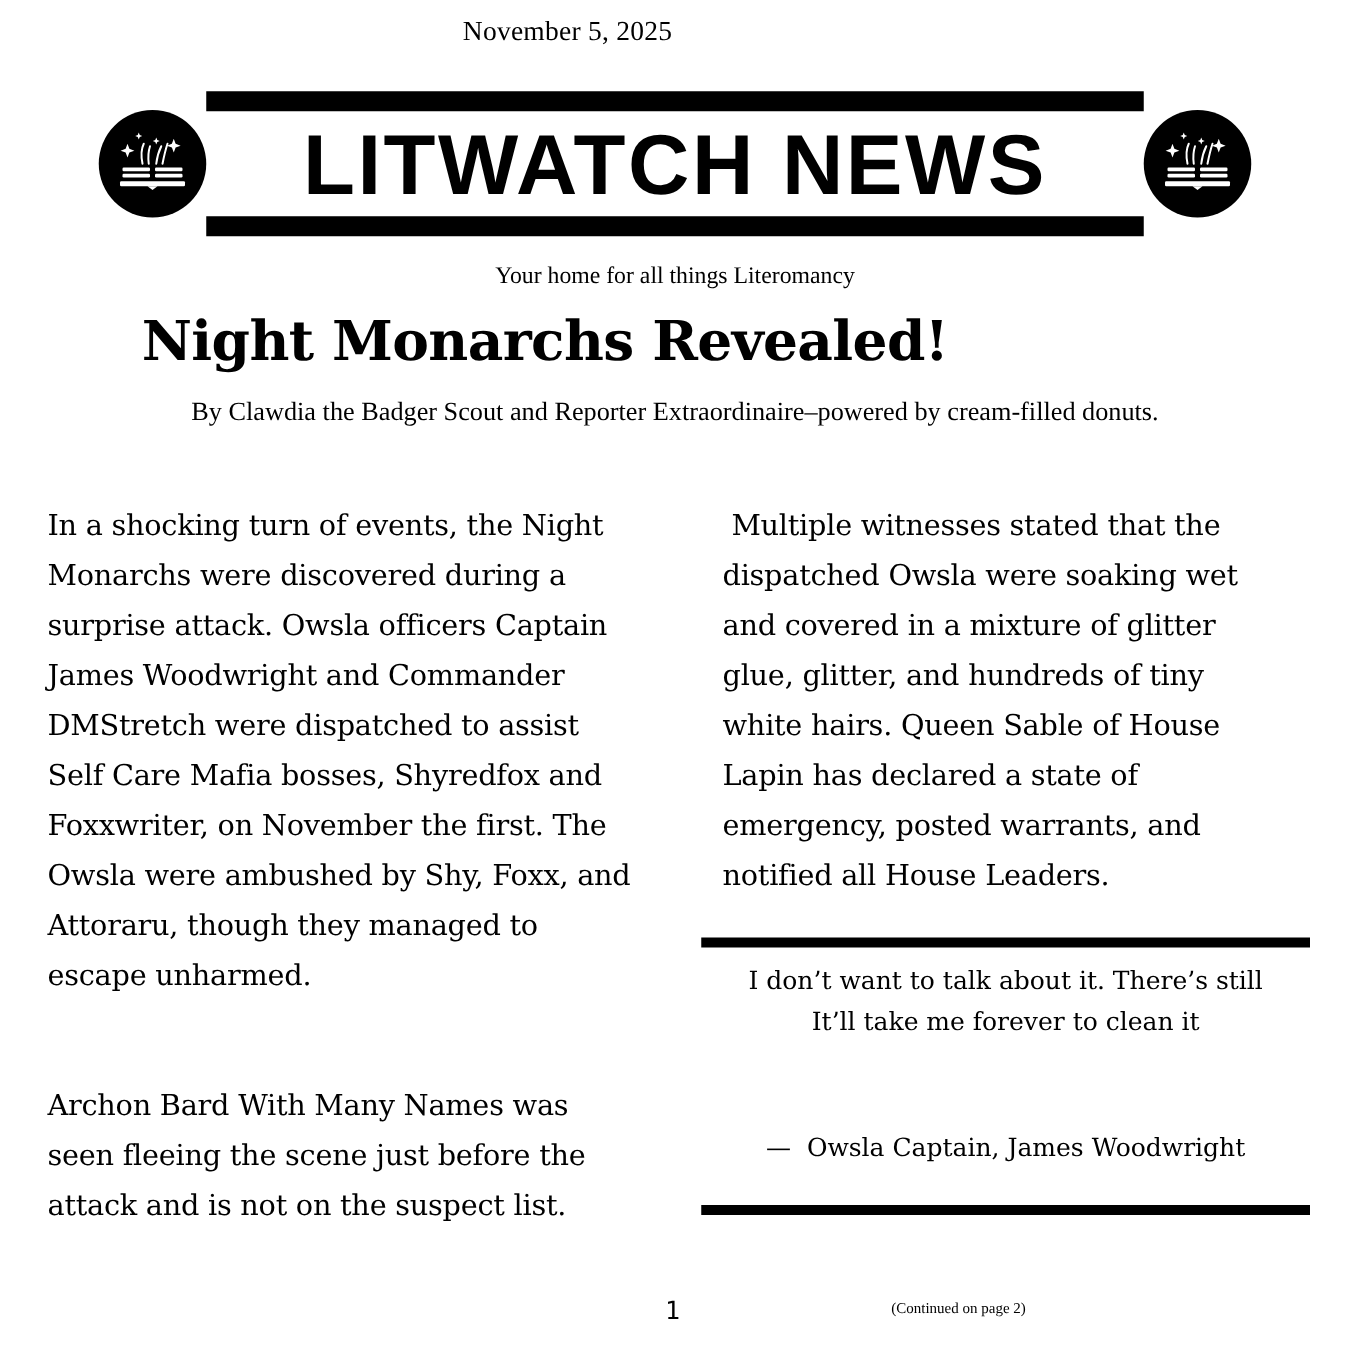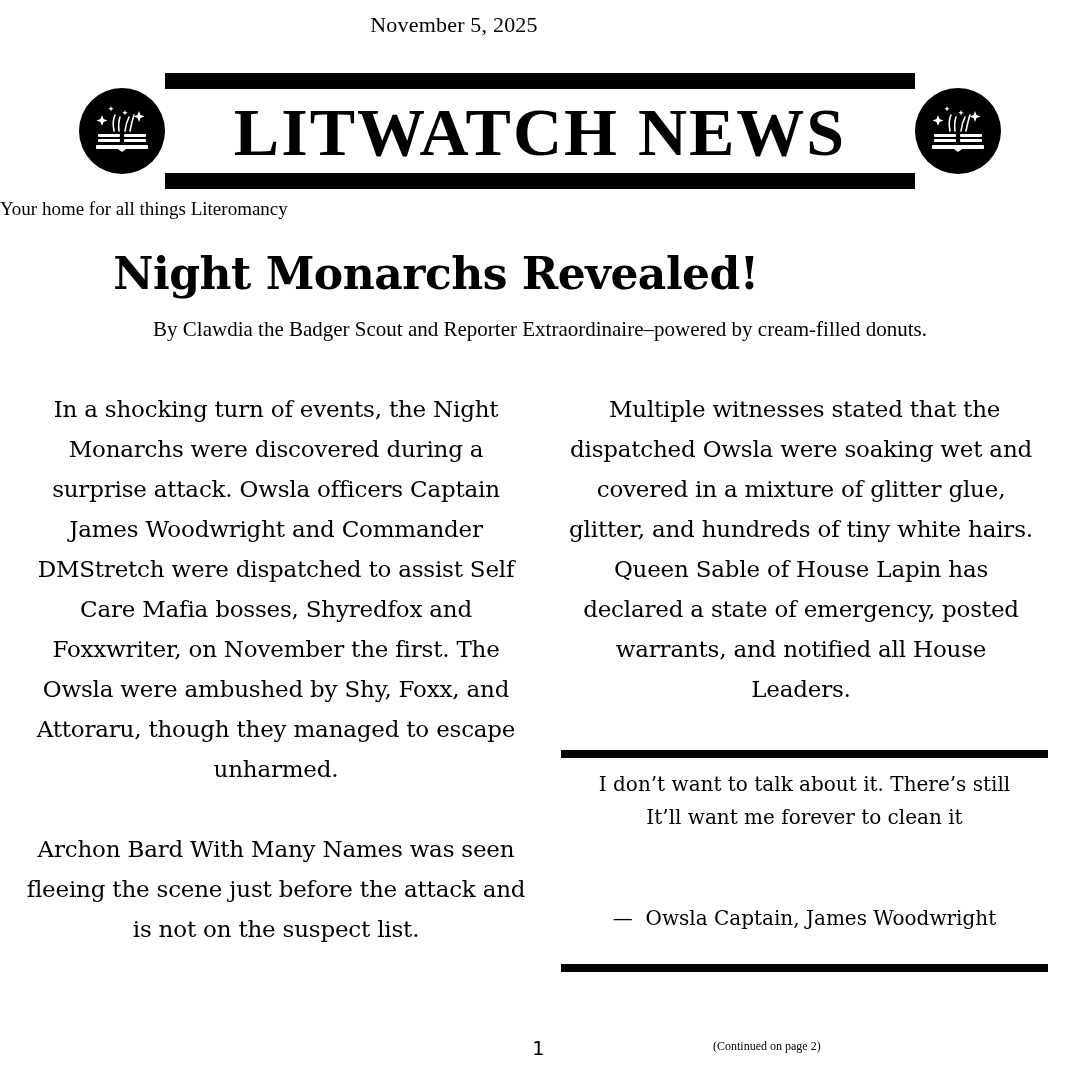--- a/index.html
+++ b/index.html
@@ -2,30 +2,30 @@
 <html><head>
 <meta charset="utf-8">
 <style>
   html,body{margin:0;padding:0;background:#ffffff;}
   body{width:1080px;height:1080px;position:relative;overflow:hidden;color:#000;font-family:"DejaVu Serif",serif;}
   .abs{position:absolute;}
   .date{top:12px;left:0;width:908px;text-align:center;font-size:22px;font-family:"Liberation Serif",serif;letter-spacing:0.2px;}
   .bar{background:#000;height:16px;left:165px;width:750px;}
   .bar.top{top:73px;}
   .bar.bottom{top:173px;}
-  .masthead{top:92px;left:165px;width:750px;height:80px;text-align:center;font-family:Liberation Serif, serif;font-weight:bold;font-size:68px;line-height:80px;letter-spacing:2px;}
+  .masthead{top:92px;left:165px;width:750px;height:80px;text-align:center;font-family:Liberation Sans, sans-serif;font-weight:bold;font-size:68px;line-height:80px;letter-spacing:2px;}
   .badge{width:86px;height:86px;border-radius:50%;background:#000;top:88px;}
   .badge.left{left:79px;}
   .badge.right{left:915px;}
   .badge svg{position:absolute;left:13px;top:13px;width:60px;height:60px;}
-  .tagline{top:198px;left:0;width:1080px;text-align:left;font-size:19px;font-family:"Liberation Serif",serif;}
+  .tagline{top:210px;left:0;width:1080px;text-align:center;font-size:19px;font-family:"Liberation Serif",serif;}
   .headline{top:248px;left:0;width:872px;text-align:center;font-size:44px;font-weight:bold;font-family:"DejaVu Serif",serif;letter-spacing:-0.5px;}
   .byline{top:317px;left:0;width:1080px;text-align:center;font-size:21px;font-family:"Liberation Serif",serif;}
   .col{font-family:"DejaVu Serif",serif;font-size:23px;line-height:40px;letter-spacing:-0.2px;}
-  .col p{margin:0;text-align:center;}
+  .col p{margin:12px;}
   .col-left{top:389px;left:26px;width:500px;}
   .col-left .gap{height:40px;}
   .col-right{top:389px;left:566px;width:470px;}
   .rule{background:#000;height:8px;left:561px;width:487px;}
   .rule.top{top:750px;}
   .rule.bottom{top:964px;}
   .quote{top:768px;left:561px;width:487px;text-align:center;font-family:"DejaVu Serif",serif;font-size:20px;line-height:33px;}
   .attrib{top:906px;left:561px;width:487px;text-align:center;font-family:"DejaVu Serif",serif;font-size:20px;}
   .pagenum{top:1036px;left:532px;font-family:"DejaVu Sans Mono",monospace;font-size:20px;}
   .continued{top:1039px;left:713px;font-family:"Liberation Serif",serif;font-size:12px;}
@@ -99,19 +99,19 @@
   <p>Archon Bard With Many Names was seen fleeing the scene just before the attack and is not on the suspect list.</p>
 </div>
 
 <div class="abs col col-right">
   <p style="white-space:pre-wrap;"> Multiple witnesses stated that the dispatched Owsla were soaking wet and covered in a mixture of glitter glue, glitter, and hundreds of tiny white hairs. Queen Sable of House Lapin has declared a state of emergency, posted warrants, and notified all House Leaders.</p>
 </div>
 
 <div class="abs rule top"></div>
 <div class="abs quote">
   <div>I don’t want to talk about it. There’s still</div>
-  <div>It’ll want me forever to clean it</div>
+  <div>It’ll take me forever to clean it</div>
 </div>
 <div class="abs attrib" style="white-space:pre;">—  Owsla Captain, James Woodwright</div>
 <div class="abs rule bottom"></div>
 
 <div class="abs pagenum">1</div>
 <div class="abs continued">(Continued on page 2)</div>
 
 </body></html>

